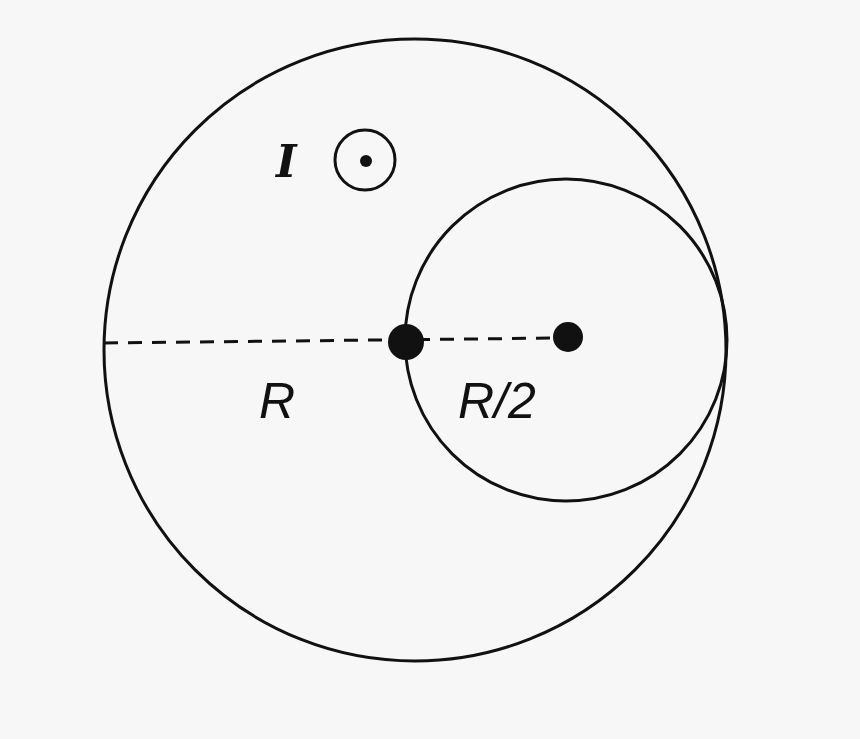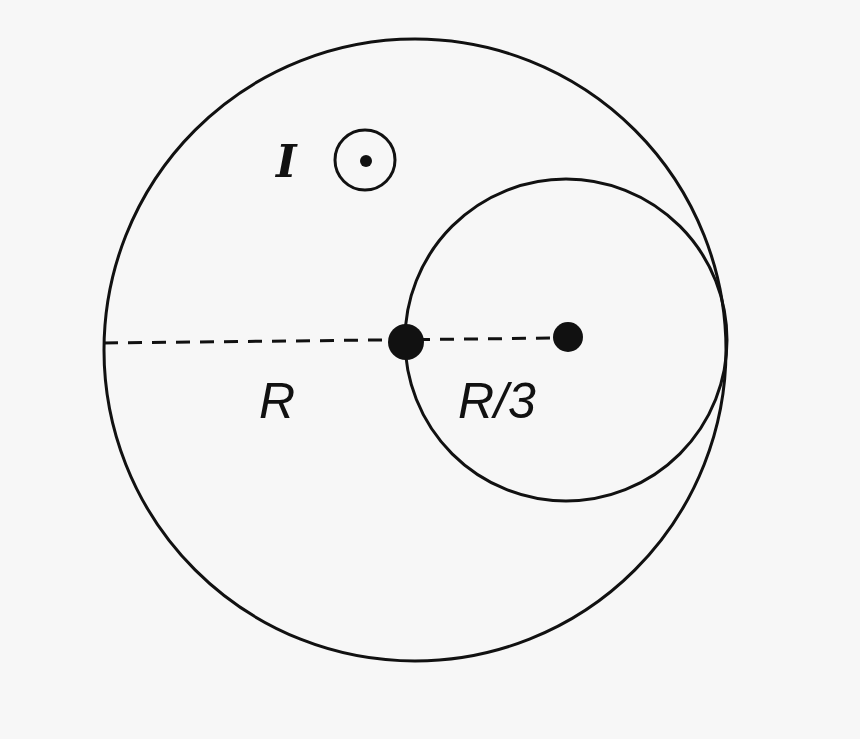--- a/index.html
+++ b/index.html
@@ -19,13 +19,13 @@
   <circle cx="406" cy="342" r="18" fill="#111"></circle>
   <circle cx="568" cy="337" r="15" fill="#111"></circle>
   <g>
     <circle cx="365" cy="160" r="30" fill="none" stroke="#111" stroke-width="3"></circle>
     <circle cx="366" cy="161" r="6" fill="#111"></circle>
   </g>
 </svg>
 
 <div class="lbl lbl-i" style="left:276px; top:140px;">I</div>
 <div class="lbl lbl-r" style="left:259px; top:376px;">R</div>
-<div class="lbl lbl-r" style="left:458px; top:376px;">R/3</div>
+<div class="lbl lbl-r" style="left:458px; top:376px;">R/2</div>
 
 </body></html>

